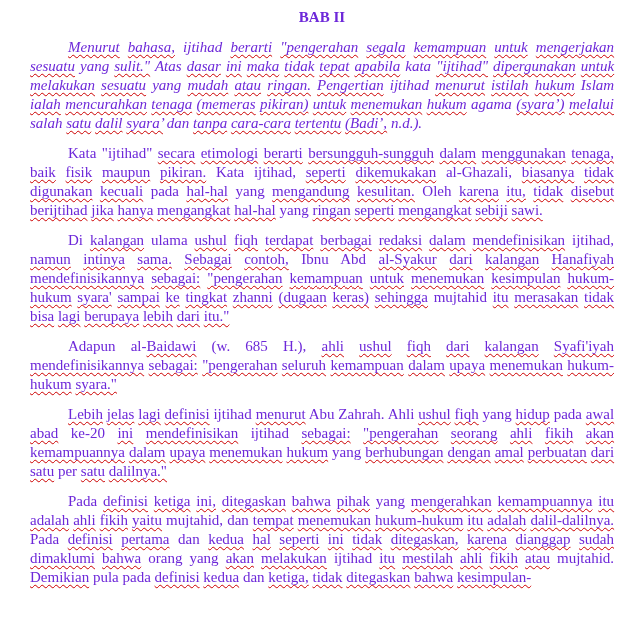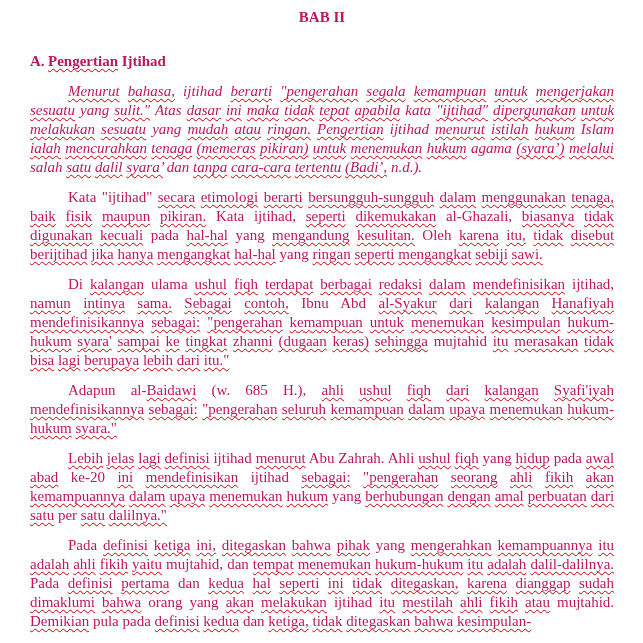--- a/index.html
+++ b/index.html
@@ -6,21 +6,21 @@
   html, body { margin: 0; padding: 0; background: #ffffff; }
   .page {
     position: relative;
     width: 643px;
     height: 643px;
     background: #ffffff;
     overflow: hidden;
     font-family: "Liberation Serif", "DejaVu Serif", serif;
     font-size: 15px;
     line-height: 19px;
-    color: #be185d;
+    color: #6d28d9;
   }
   .inner { padding: 8px 29px 0 30px; }
   .doc-title {
     text-align: center;
     font-weight: bold;
   }
   .title2 { margin-top: 13px; }
   .heading {
     font-weight: bold;
     margin-top: 25px;
@@ -41,23 +41,20 @@
     text-decoration-skip-ink: none;
   }
 </style>
 </head>
 <body>
 
 <div class="page">
   <div class="inner">
     <div class="doc-title title1">BAB II</div>
 
-    <div class="heading">
-      <span class="h-label">A.</span><span class="h-text"><span class="sq">Pengertian</span> <span>Ijtihad</span></span>
-    </div>
 
     <p class="para first"><span class="sq">Menurut</span> <span class="sq">bahasa,</span> <span>ijtihad</span> <span class="sq">berarti</span> <span class="sq">"pengerahan</span> <span class="sq">segala</span> <span class="sq">kemampuan</span> <span class="sq">untuk</span> <span class="sq">mengerjakan</span> <span class="sq">sesuatu</span> <span>yang</span> <span class="sq">sulit."</span> <span>Atas</span> <span class="sq">dasar</span> <span class="sq">ini</span> <span class="sq">maka</span> <span class="sq">tidak</span> <span class="sq">tepat</span> <span class="sq">apabila</span> <span>kata</span> <span class="sq">"ijtihad"</span> <span class="sq">dipergunakan</span> <span class="sq">untuk</span> <span class="sq">melakukan</span> <span class="sq">sesuatu</span> <span>yang</span> <span class="sq">mudah</span> <span class="sq">atau</span> <span class="sq">ringan.</span> <span class="sq">Pengertian</span> <span>ijtihad</span> <span class="sq">menurut</span> <span class="sq">istilah</span> <span class="sq">hukum</span> <span>Islam</span> <span class="sq">ialah</span> <span class="sq">mencurahkan</span> <span class="sq">tenaga</span> <span class="sq">(memeras</span> <span class="sq">pikiran)</span> <span class="sq">untuk</span> <span class="sq">menemukan</span> <span class="sq">hukum</span> <span>agama</span> <span class="sq">(syara’)</span> <span class="sq">melalui</span> <span>salah</span> <span class="sq">satu</span> <span class="sq">dalil</span> <span class="sq">syara’</span> <span>dan</span> <span class="sq">tanpa</span> <span class="sq">cara-cara</span> <span class="sq">tertentu</span> <span class="sq">(Badi’,</span> <span>n.d.).</span></p>
     <p class="para"><span>Kata</span> <span>"ijtihad"</span> <span class="sq">secara</span> <span class="sq">etimologi</span> <span class="sq">berarti</span> <span class="sq">bersungguh-sungguh</span> <span class="sq">dalam</span> <span class="sq">menggunakan</span> <span class="sq">tenaga,</span> <span class="sq">baik</span> <span class="sq">fisik</span> <span class="sq">maupun</span> <span class="sq">pikiran.</span> <span>Kata</span> <span>ijtihad,</span> <span class="sq">seperti</span> <span class="sq">dikemukakan</span> <span>al-Ghazali,</span> <span class="sq">biasanya</span> <span class="sq">tidak</span> <span class="sq">digunakan</span> <span class="sq">kecuali</span> <span>pada</span> <span class="sq">hal-hal</span> <span>yang</span> <span class="sq">mengandung</span> <span class="sq">kesulitan.</span> <span>Oleh</span> <span class="sq">karena</span> <span class="sq">itu,</span> <span class="sq">tidak</span> <span class="sq">disebut</span> <span class="sq">berijtihad</span> <span class="sq">jika</span> <span class="sq">hanya</span> <span class="sq">mengangkat</span> <span class="sq">hal-hal</span> <span>yang</span> <span class="sq">ringan</span> <span class="sq">seperti</span> <span class="sq">mengangkat</span> <span class="sq">sebiji</span> <span class="sq">sawi.</span></p>
     <p class="para"><span>Di</span> <span class="sq">kalangan</span> <span>ulama</span> <span class="sq">ushul</span> <span class="sq">fiqh</span> <span class="sq">terdapat</span> <span class="sq">berbagai</span> <span class="sq">redaksi</span> <span class="sq">dalam</span> <span class="sq">mendefinisikan</span> <span>ijtihad,</span> <span class="sq">namun</span> <span class="sq">intinya</span> <span class="sq">sama.</span> <span class="sq">Sebagai</span> <span class="sq">contoh,</span> <span>Ibnu</span> <span>Abd</span> <span class="sq">al-Syakur</span> <span class="sq">dari</span> <span class="sq">kalangan</span> <span class="sq">Hanafiyah</span> <span class="sq">mendefinisikannya</span> <span class="sq">sebagai:</span> <span class="sq">"pengerahan</span> <span class="sq">kemampuan</span> <span class="sq">untuk</span> <span class="sq">menemukan</span> <span class="sq">kesimpulan</span> <span class="sq">hukum-hukum</span> <span class="sq">syara'</span> <span class="sq">sampai</span> <span class="sq">ke</span> <span class="sq">tingkat</span> <span class="sq">zhanni</span> <span class="sq">(dugaan</span> <span class="sq">keras)</span> <span class="sq">sehingga</span> <span>mujtahid</span> <span class="sq">itu</span> <span class="sq">merasakan</span> <span class="sq">tidak</span> <span class="sq">bisa</span> <span class="sq">lagi</span> <span class="sq">berupaya</span> <span class="sq">lebih</span> <span class="sq">dari</span> <span class="sq">itu."</span></p>
     <p class="para"><span>Adapun</span> <span>al-</span><span class="sq">Baidawi</span> <span>(w.</span> <span>685</span> <span>H.),</span> <span class="sq">ahli</span> <span class="sq">ushul</span> <span class="sq">fiqh</span> <span class="sq">dari</span> <span class="sq">kalangan</span> <span class="sq">Syafi'iyah</span> <span class="sq">mendefinisikannya</span> <span class="sq">sebagai:</span> <span class="sq">"pengerahan</span> <span class="sq">seluruh</span> <span class="sq">kemampuan</span> <span class="sq">dalam</span> <span class="sq">upaya</span> <span class="sq">menemukan</span> <span class="sq">hukum-hukum</span> <span class="sq">syara."</span></p>
     <p class="para"><span class="sq">Lebih</span> <span class="sq">jelas</span> <span class="sq">lagi</span> <span class="sq">definisi</span> <span>ijtihad</span> <span class="sq">menurut</span> <span>Abu</span> <span>Zahrah.</span> <span>Ahli</span> <span class="sq">ushul</span> <span class="sq">fiqh</span> <span>yang</span> <span class="sq">hidup</span> <span>pada</span> <span class="sq">awal</span> <span class="sq">abad</span> <span>ke-20</span> <span class="sq">ini</span> <span class="sq">mendefinisikan</span> <span>ijtihad</span> <span class="sq">sebagai:</span> <span class="sq">"pengerahan</span> <span class="sq">seorang</span> <span class="sq">ahli</span> <span class="sq">fikih</span> <span class="sq">akan</span> <span class="sq">kemampuannya</span> <span class="sq">dalam</span> <span class="sq">upaya</span> <span class="sq">menemukan</span> <span class="sq">hukum</span> <span>yang</span> <span class="sq">berhubungan</span> <span class="sq">dengan</span> <span class="sq">amal</span> <span class="sq">perbuatan</span> <span class="sq">dari</span> <span class="sq">satu</span> <span>per</span> <span class="sq">satu</span> <span class="sq">dalilnya."</span></p>
     <p class="para"><span>Pada</span> <span class="sq">definisi</span> <span class="sq">ketiga</span> <span class="sq">ini,</span> <span class="sq">ditegaskan</span> <span class="sq">bahwa</span> <span class="sq">pihak</span> <span>yang</span> <span class="sq">mengerahkan</span> <span class="sq">kemampuannya</span> <span class="sq">itu</span> <span class="sq">adalah</span> <span class="sq">ahli</span> <span class="sq">fikih</span> <span class="sq">yaitu</span> <span>mujtahid,</span> <span>dan</span> <span class="sq">tempat</span> <span class="sq">menemukan</span> <span class="sq">hukum-hukum</span> <span class="sq">itu</span> <span class="sq">adalah</span> <span class="sq">dalil-dalilnya.</span> <span>Pada</span> <span class="sq">definisi</span> <span class="sq">pertama</span> <span>dan</span> <span class="sq">kedua</span> <span class="sq">hal</span> <span class="sq">seperti</span> <span class="sq">ini</span> <span class="sq">tidak</span> <span class="sq">ditegaskan,</span> <span class="sq">karena</span> <span class="sq">dianggap</span> <span class="sq">sudah</span> <span class="sq">dimaklumi</span> <span class="sq">bahwa</span> <span>orang</span> <span>yang</span> <span class="sq">akan</span> <span class="sq">melakukan</span> <span>ijtihad</span> <span class="sq">itu</span> <span class="sq">mestilah</span> <span class="sq">ahli</span> <span class="sq">fikih</span> <span class="sq">atau</span> <span>mujtahid.</span> <span class="sq">Demikian</span> <span>pula</span> <span>pada</span> <span class="sq">definisi</span> <span class="sq">kedua</span> <span>dan</span> <span class="sq">ketiga,</span> <span class="sq">tidak</span> <span class="sq">ditegaskan</span> <span class="sq">bahwa</span> <span class="sq">kesimpulan-</span></p>
   </div>
 </div>
 

